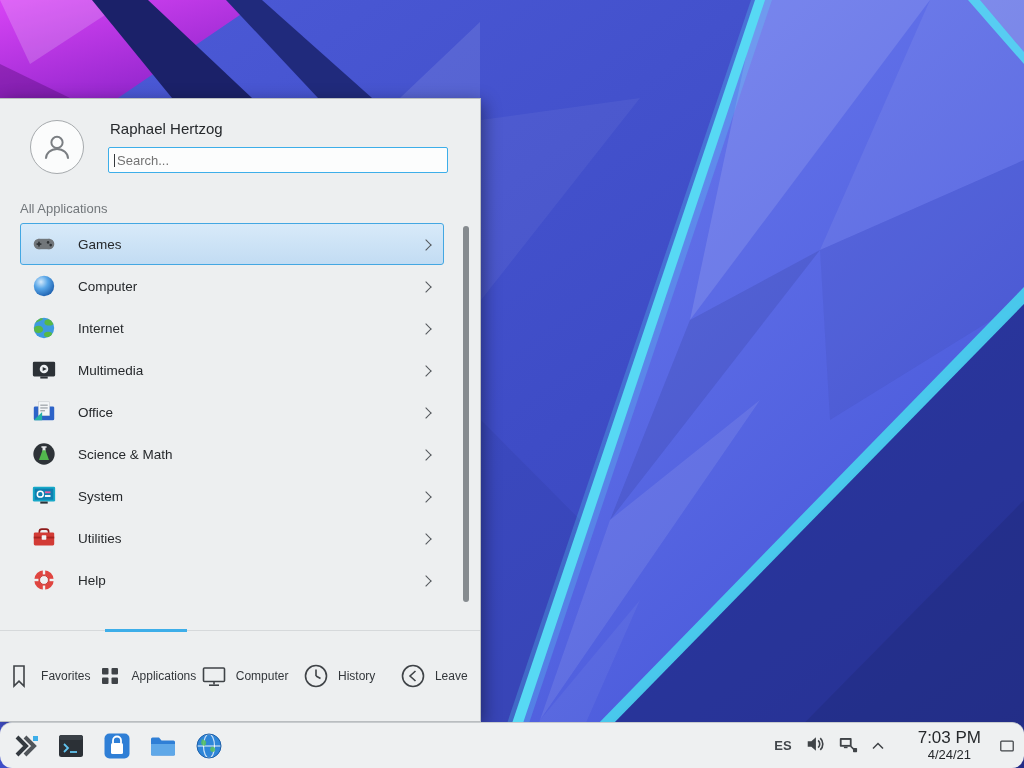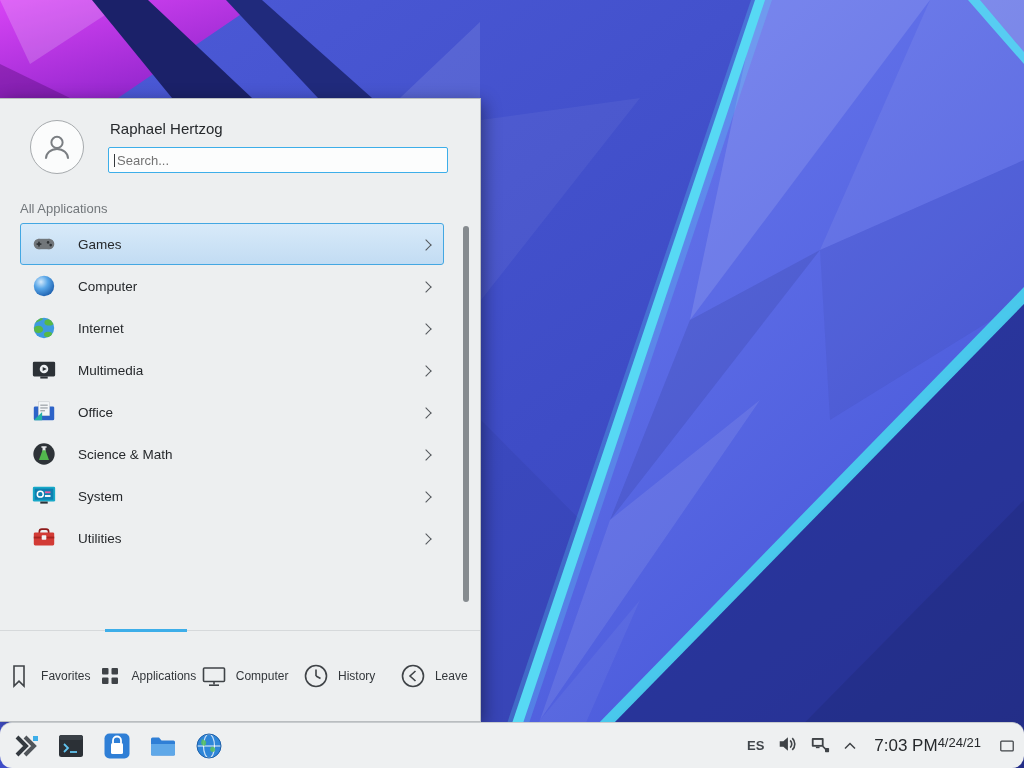--- a/index.html
+++ b/index.html
@@ -53,21 +53,21 @@
   .tab-indicator{position:absolute;top:-2px;left:105px;width:82px;height:3px;background:#3daee9;}
 
   
   .panel{
     position:absolute;left:0;top:722px;width:1024px;height:46px;background:#eef0f1;
     border-top:1px solid #c7cbce;box-sizing:border-box;display:flex;align-items:center;padding-left:8px;border-radius:12px;
   }
   .papp{width:34px;height:34px;margin-right:12px;display:flex;align-items:center;justify-content:center;}
   .tray{margin-left:auto;display:flex;align-items:center;gap:13px;padding-right:4px;}
   .kbd{font-size:13px;font-weight:bold;color:#41464b;}
-  .clock{display:flex;flex-direction:row;line-height:1.15;margin-left:4px;}
+  .clock{display:flex;flex-direction:column;align-items:center;line-height:1.15;margin-left:20px;}
   .clock .time{font-size:17px;color:#26292c;}
   .clock .date{font-size:13px;color:#26292c;}
   .showdesk{width:26px;height:46px;display:flex;align-items:center;justify-content:center;}
 </style>
 </head>
 <body>
 
 <svg class="wallpaper" viewBox="0 0 1024 768" preserveAspectRatio="none">
   <defs>
     <linearGradient id="gBase" x1="0%" y1="0%" x2="100%" y2="100%">
@@ -250,20 +250,37 @@
           <rect x="9" y="4.5" width="10" height="7" rx="2.8" fill="none" stroke="#8e1a1a" stroke-width="1.8"></rect>
           <rect x="3" y="8" width="22" height="14" rx="1.5" fill="#d23b35"></rect>
           <rect x="3" y="12.5" width="22" height="2" fill="#a82420"></rect>
           <rect x="11.5" y="11" width="5" height="5" rx="0.8" fill="#f2f3f4"></rect>
         </svg>
       </span>
       <span class="clabel">Utilities</span>
       <span class="carrow"></span>
     </div>
 
+    <div class="row">
+      <span class="cicon">
+        <svg viewBox="0 0 28 28" width="26" height="26">
+          <circle cx="14" cy="14" r="10.5" fill="#e04540"></circle>
+          <g stroke="#eff0f1" stroke-width="2.6">
+            <line x1="14" y1="3" x2="14" y2="8"></line>
+              <line x1="14" y1="20" x2="14" y2="25"></line>
+            <line x1="3" y1="14" x2="8" y2="14"></line>
+              <line x1="20" y1="14" x2="25" y2="14"></line>
+          </g>
+          <circle cx="14" cy="14" r="4.8" fill="#eff0f1"></circle>
+          <circle cx="14" cy="14" r="4.8" fill="none" stroke="#c23632" stroke-width="1"></circle>
+        </svg>
+      </span>
+      <span class="clabel">Help</span>
+      <span class="carrow"></span>
+    </div>
 
   </div>
 
   <div class="scrollbar"></div>
 
   <div class="tabbar">
     <div class="tab-indicator"></div>
 
     <div class="tab">
       <svg viewBox="0 0 30 30" width="30" height="30">

